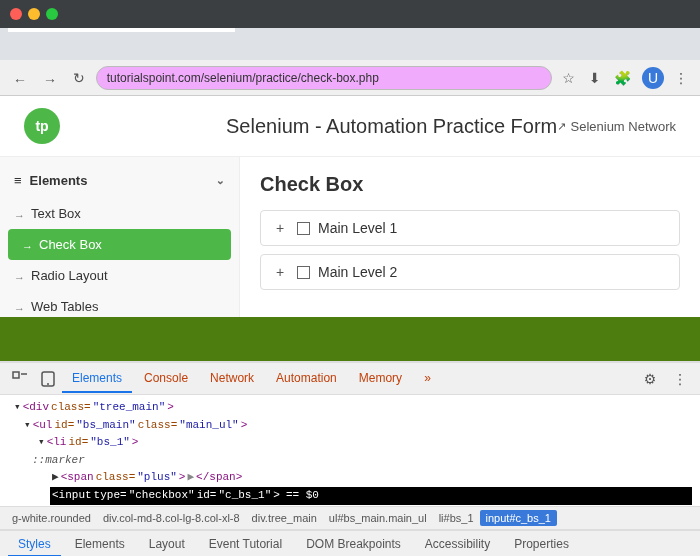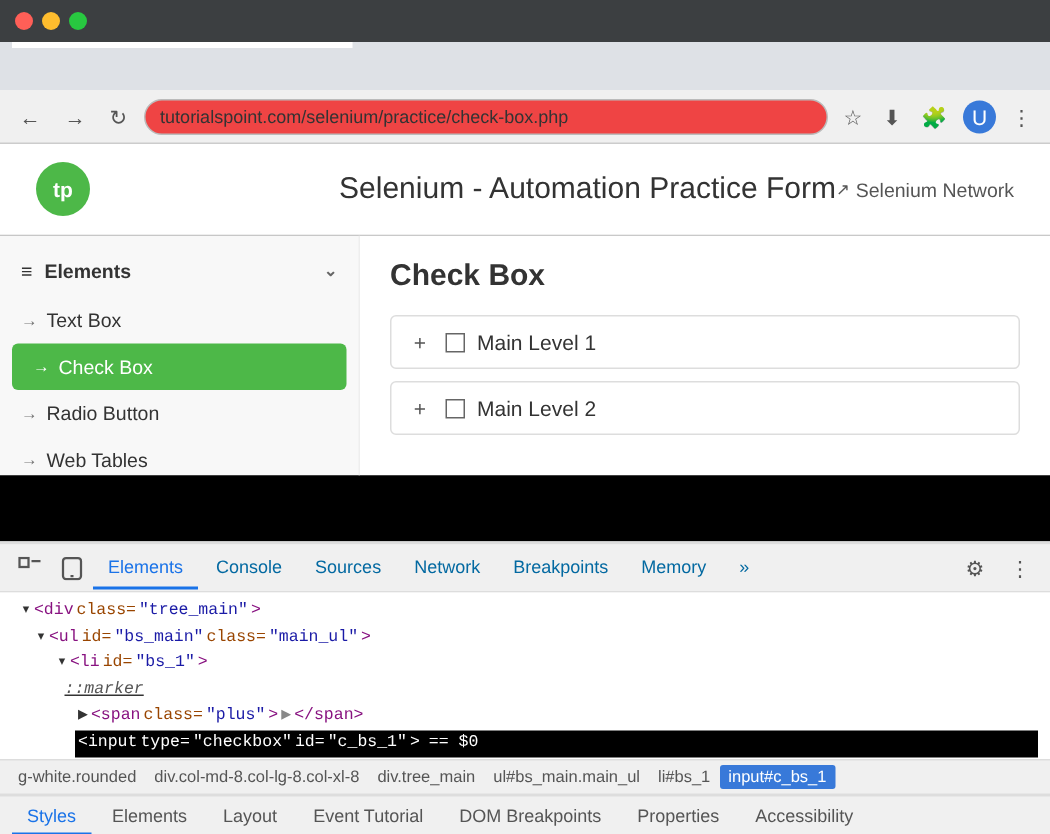--- a/index.html
+++ b/index.html
@@ -33,21 +33,21 @@
       border: none;
       color: #555;
       cursor: pointer;
       font-size: 14px;
       padding: 2px 5px;
       border-radius: 3px;
     }
     .address-bar {
       flex: 1;
       height: 24px;
-      background: #ef4444;
+      background: #f0abfc;
       border: 1px solid #bbb;
       border-radius: 12px;
       display: flex;
       align-items: center;
       padding: 0 10px;
       font-size: 12px;
       color: #333;
     }
     .tab-bar {
       background: #dee1e6;
@@ -90,21 +90,21 @@
       border: none;
       color: #555;
       font-size: 14px;
       cursor: pointer;
       padding: 2px 4px;
       border-radius: 3px;
     }
 
     
     .page-content {
-      background: #000000;
+      background: #4d7c0f;
       height: calc(556px - 28px - 36px - 32px - 195px);
     }
 
     
     .site-header {
       background: white;
       display: flex;
       align-items: center;
       padding: 12px 24px;
       border-bottom: 1px solid #eee;
@@ -267,21 +267,21 @@
     }
     .dt-tabs {
       display: flex;
       align-items: center;
       flex: 1;
       gap: 2px;
     }
     .dt-tab {
       padding: 6px 10px;
       font-size: 12px;
-      color: #0369a1;
+      color: #c2410c;
       cursor: pointer;
       border-bottom: 2px solid transparent;
     }
     .dt-tab.active {
       color: #1a73e8;
       border-bottom: 2px solid #1a73e8;
     }
     .dt-toolbar-right {
       display: flex;
       align-items: center;
@@ -430,21 +430,21 @@
         <div class="sidebar-item">
           <span class="arrow">→</span>
           <span>Text Box</span>
         </div>
         <div class="sidebar-item active">
           <span class="arrow">→</span>
           <span>Check Box</span>
         </div>
         <div class="sidebar-item">
           <span class="arrow">→</span>
-          <span>Radio Button</span>
+          <span>Radio Layout</span>
         </div>
         <div class="sidebar-item">
           <span class="arrow">→</span>
           <span>Web Tables</span>
         </div>
       </div>
 
       <div class="content-area">
         <h2 class="content-title">Check Box</h2>
 
@@ -474,23 +474,22 @@
       </button>
       <button class="dt-icon-btn" title="Device toolbar">
         <svg width="16" height="16" viewBox="0 0 16 16" fill="none">
             <rect x="2" y="1" width="12" height="14" rx="2" stroke="#555" stroke-width="1.5" fill="none"></rect>
             <line x1="7" y1="13" x2="9" y2="13" stroke="#555" stroke-width="1.5"></line>
           </svg>
       </button>
       <div class="dt-tabs">
         <div class="dt-tab active">Elements</div>
         <div class="dt-tab">Console</div>
-        <div class="dt-tab">Sources</div>
         <div class="dt-tab">Network</div>
-        <div class="dt-tab">Breakpoints</div>
+        <div class="dt-tab">Automation</div>
         <div class="dt-tab">Memory</div>
         <div class="dt-tab">»</div>
       </div>
       <div class="dt-toolbar-right">
         <button class="dt-icon-btn">⚙</button>
         <button class="dt-icon-btn">⋮</button>
       </div>
     </div>
 
     <div class="devtools-html">
@@ -510,21 +509,21 @@
           <span class="attr-value">"main_ul"</span>
         <span class="tag">&gt;</span>
       </div>
       <div class="html-line" style="margin-left:28px;">
         <span>▾</span>
         <span class="tag">&lt;li</span>
         <span class="attr-name"> id=</span>
           <span class="attr-value">"bs_1"</span>
         <span class="tag">&gt;</span>
       </div>
-      <div class="html-line" style="margin-left:33px;text-decoration:underline;">
+      <div class="html-line" style="margin-left:22px;">
         <span class="marker-text">::marker</span>
       </div>
       <div class="html-line" style="margin-left:42px;">
         <span>▶</span>
         <span class="tag">&lt;span</span>
         <span class="attr-name"> class=</span>
           <span class="attr-value">"plus"</span>
         <span class="tag">&gt;</span>
         <span class="dots"> ▶ </span>
         <span class="tag">&lt;/span&gt;</span>
@@ -555,18 +554,18 @@
       <span class="bc-item">li#bs_1</span>
       <span class="bc-item active">input#c_bs_1</span>
     </div>
 
     <div class="bottom-tabs">
       <div class="bottom-tab active">Styles</div>
       <div class="bottom-tab">Elements</div>
       <div class="bottom-tab">Layout</div>
       <div class="bottom-tab">Event Tutorial</div>
       <div class="bottom-tab">DOM Breakpoints</div>
+      <div class="bottom-tab">Accessibility</div>
       <div class="bottom-tab">Properties</div>
-      <div class="bottom-tab">Accessibility</div>
     </div>
 
   </div>
 </div>
 
 </body></html>

